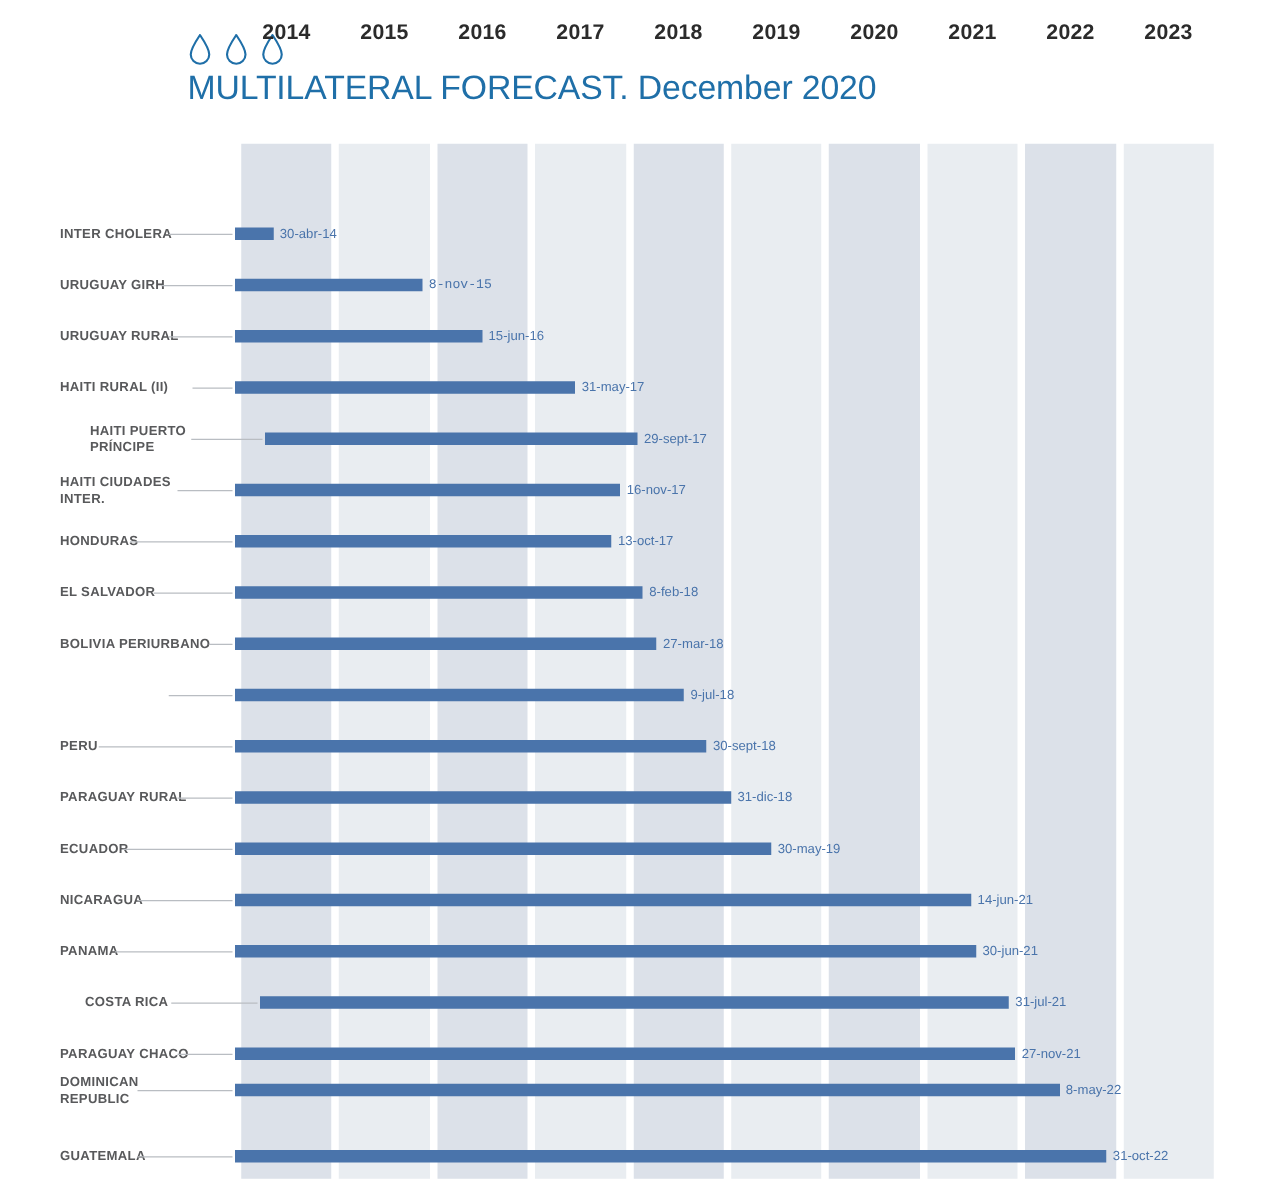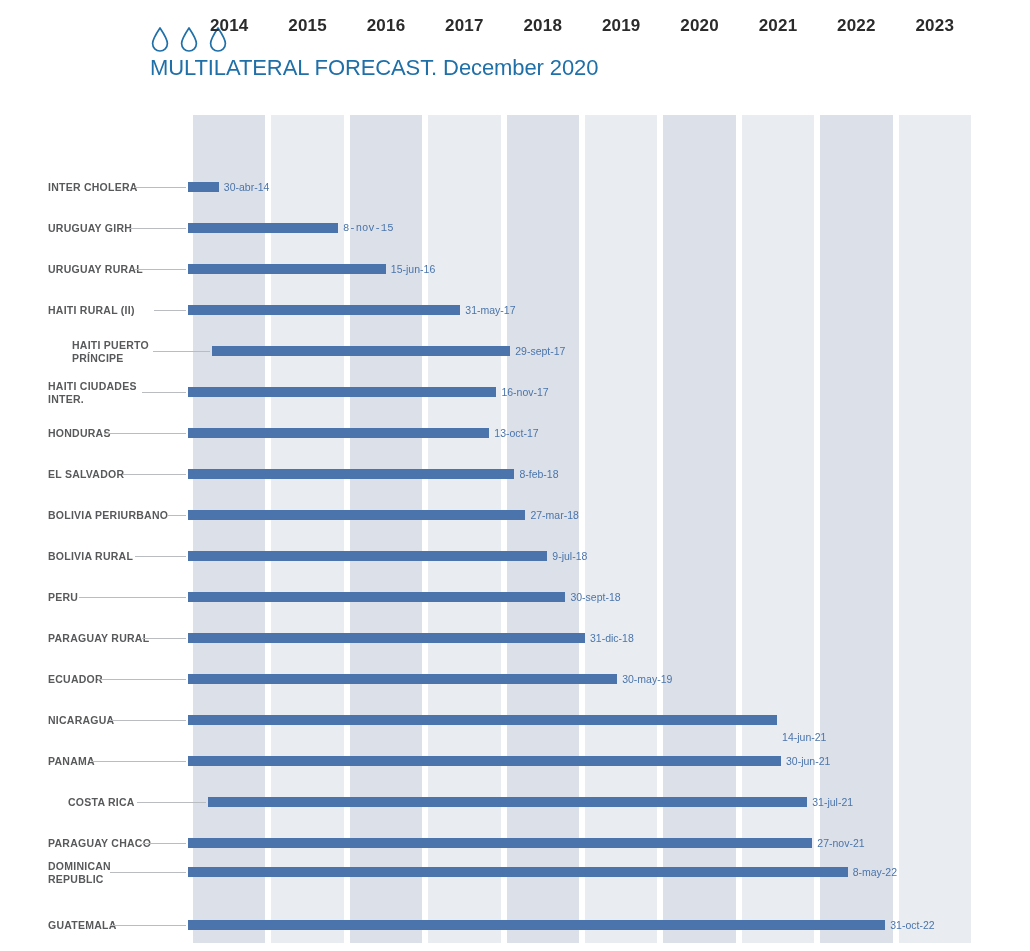--- a/index.html
+++ b/index.html
@@ -30,21 +30,21 @@
   #drops {
     display: flex;
     gap: 9px;
     align-items: flex-end;
     height: 28px;
     margin-bottom: 3px;
   }
   .drop-icon { display: block; }
 
   #chart-title {
-    font-size: 22px;
+    font-size: 27px;
     color: #1F6FA8;
     letter-spacing: -0.1px;
     white-space: nowrap;
     line-height: 1.18;
     font-weight: 400;
   }
 
   
   #plot {
     position: absolute;
@@ -231,23 +231,20 @@
       </div>
       <div class="row" style="top: 495px;">
         <div class="row-label-wrap">
           <div class="row-label" style="position: static;">BOLIVIA PERIURBANO</div>
         </div>
         <div class="leader" style="left: 166.5px; width: 19.5px;"></div>
         <div class="bar" style="left: 188px; width: 337.416px;"></div>
         <div class="bar-date" style="left: 530.416px;">27-mar-18</div>
       </div>
       <div class="row" style="top: 536px;">
-        <div class="row-label-wrap">
-          <div class="row-label" style="position: static;">BOLIVIA RURAL</div>
-        </div>
         <div class="leader" style="left: 135.25px; width: 50.75px;"></div>
         <div class="bar" style="left: 188px; width: 359.368px;"></div>
         <div class="bar-date" style="left: 552.368px;">9-jul-18</div>
       </div>
       <div class="row" style="top: 577px;">
         <div class="row-label-wrap">
           <div class="row-label" style="position: static;">PERU</div>
         </div>
         <div class="leader" style="left: 79px; width: 107px;"></div>
         <div class="bar" style="left: 188px; width: 377.4px;"></div>
@@ -268,21 +265,21 @@
         <div class="leader" style="left: 97.75px; width: 88.25px;"></div>
         <div class="bar" style="left: 188px; width: 429.144px;"></div>
         <div class="bar-date" style="left: 622.144px;">30-may-19</div>
       </div>
       <div class="row" style="top: 700px;">
         <div class="row-label-wrap">
           <div class="row-label" style="position: static;">NICARAGUA</div>
         </div>
         <div class="leader" style="left: 110.25px; width: 75.75px;"></div>
         <div class="bar" style="left: 188px; width: 589.08px;"></div>
-        <div class="bar-date" style="left: 782.08px; margin-top: 17px;">14-jun-21</div>
+        <div class="bar-date" style="left: 782.08px;">14-jun-21</div>
       </div>
       <div class="row" style="top: 741px;">
         <div class="row-label-wrap">
           <div class="row-label" style="position: static;">PANAMA</div>
         </div>
         <div class="leader" style="left: 91.5px; width: 94.5px;"></div>
         <div class="bar" style="left: 188px; width: 593px;"></div>
         <div class="bar-date" style="left: 786px;">30-jun-21</div>
       </div>
       <div class="row" style="top: 782px; margin-left: 20px;">

